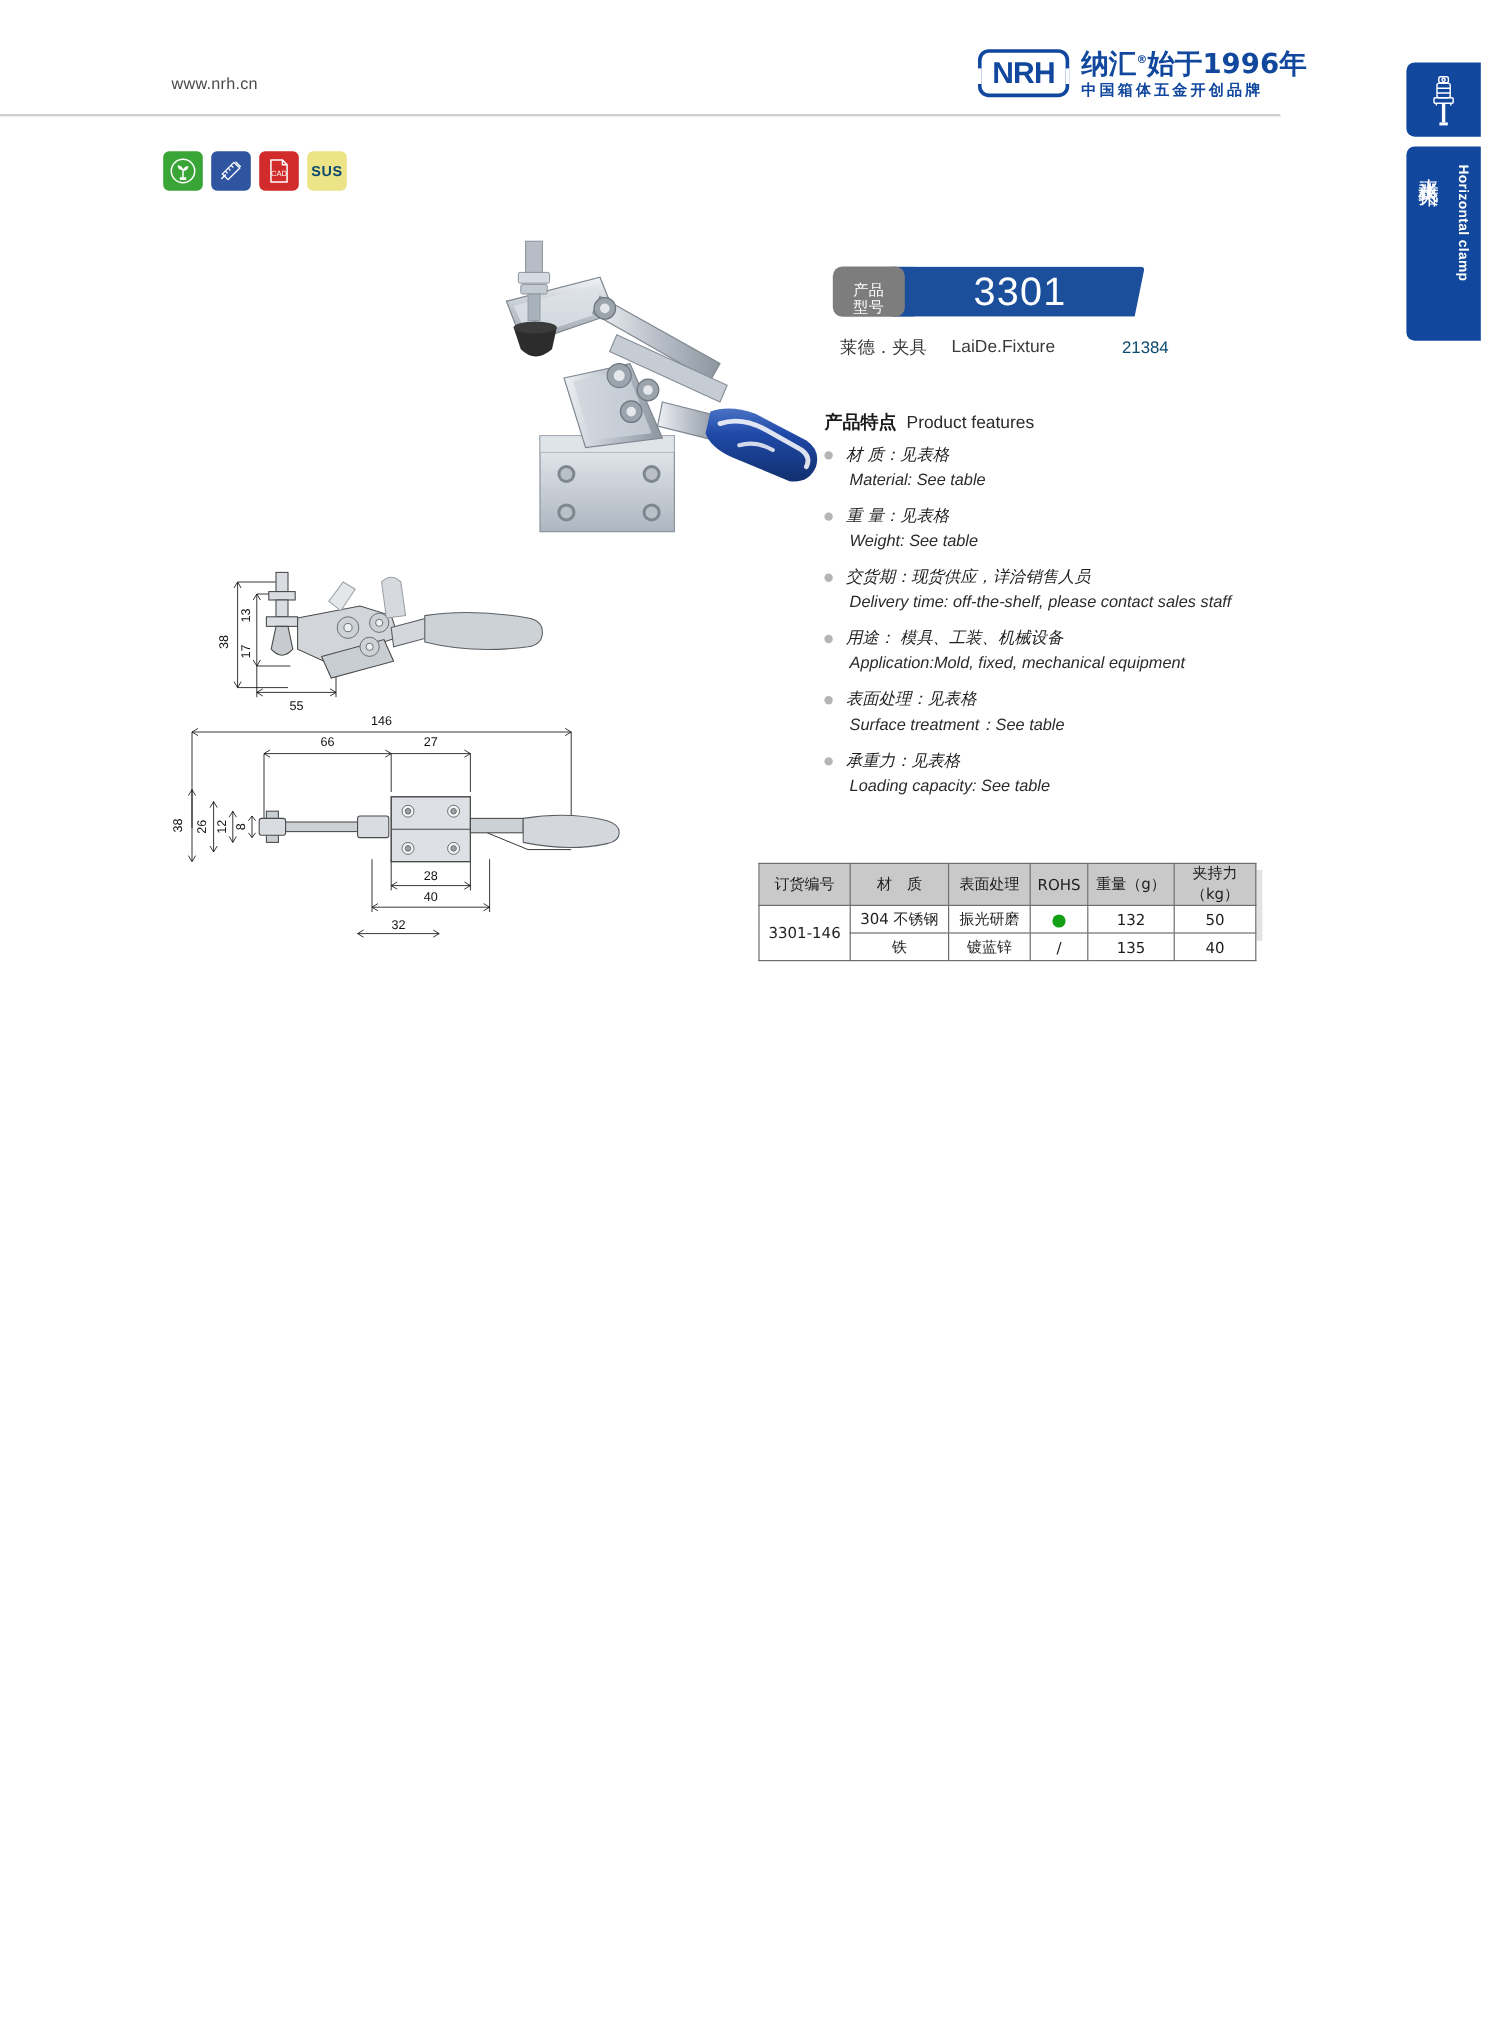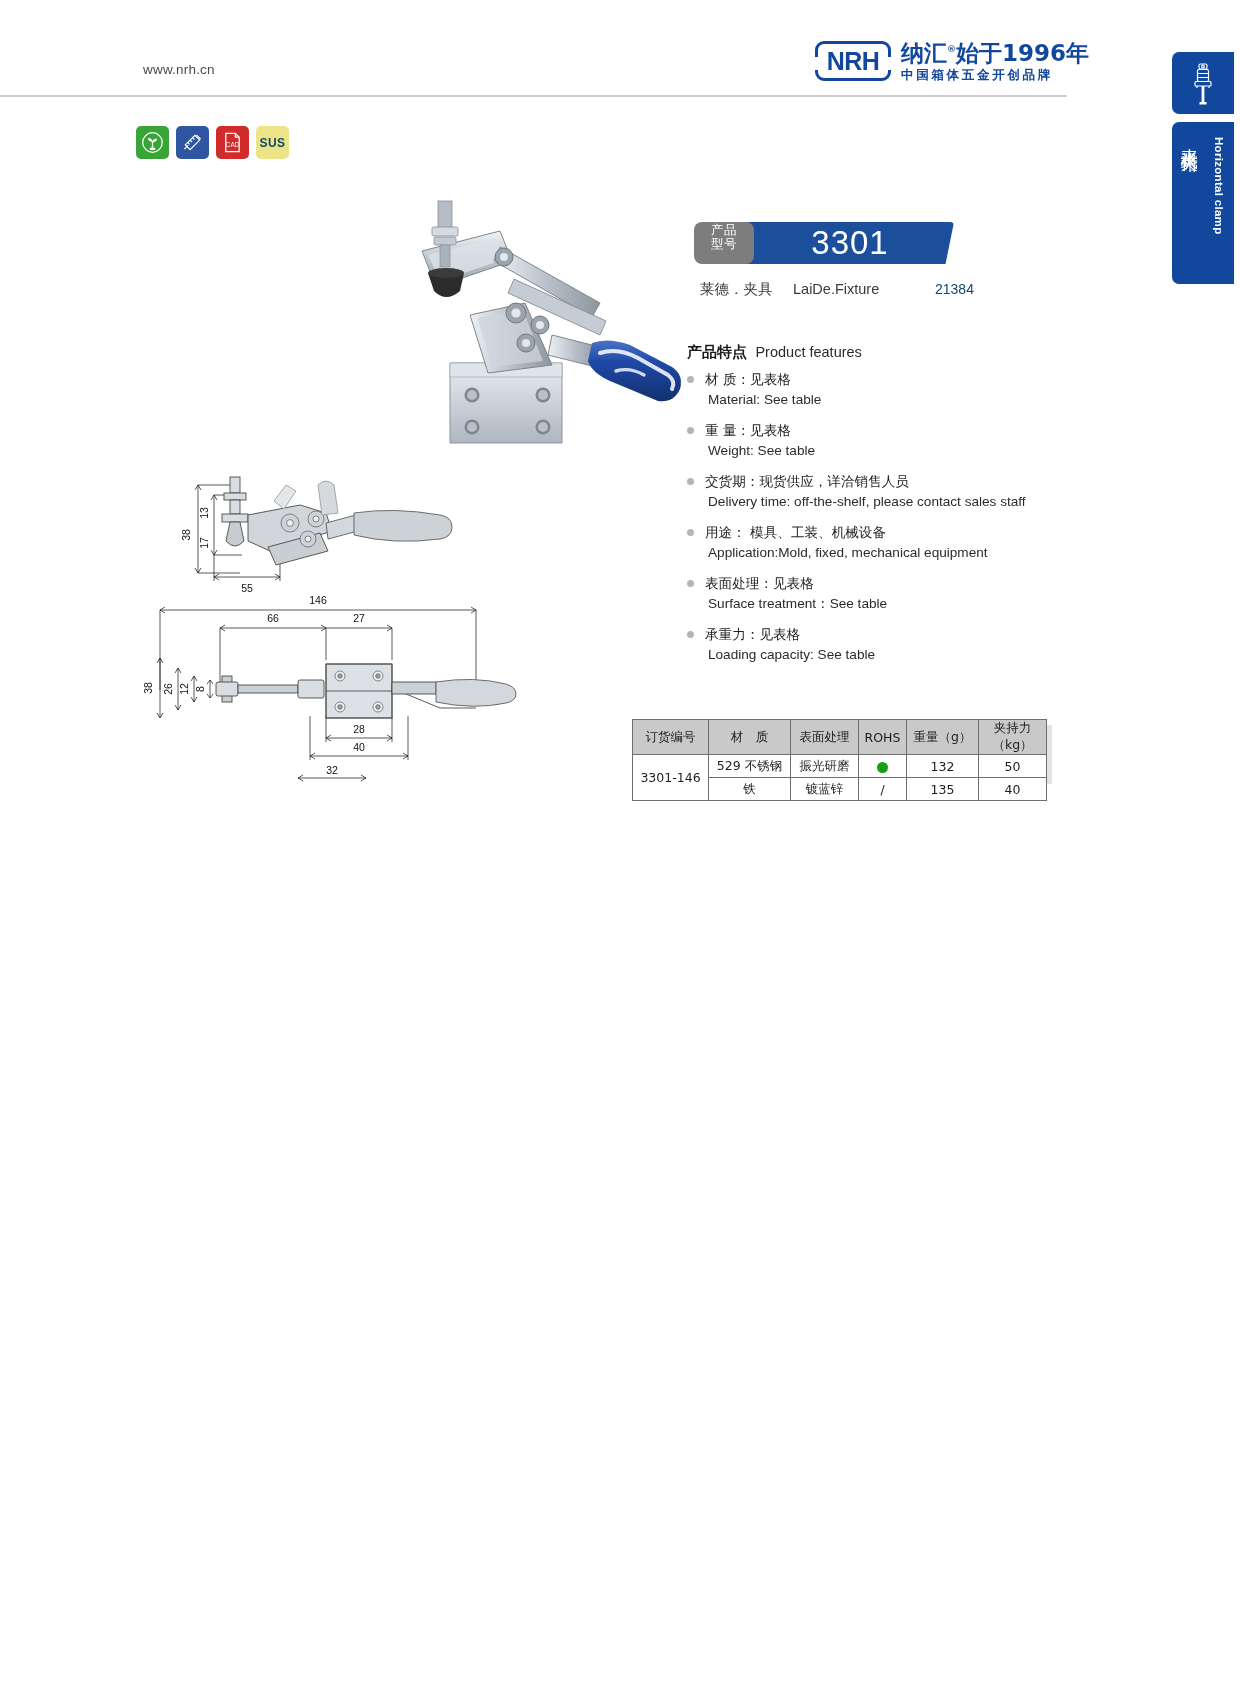--- a/index.html
+++ b/index.html
@@ -97,21 +97,21 @@
 
   .dim-t { font-family: "Liberation Sans", sans-serif; font-size: 10.5px; fill: #111; }
   .dim-l { stroke: #111; stroke-width: .7; }
 
   
   .model-row { position: absolute; left: 694px; top: 222px; width: 270px; height: 42px; }
   .model-tag {
     position: absolute; left: 0; top: 0; width: 60px; height: 42px;
     background: #7d7d7d; border-radius: 8px;
     color: #fff; font-family:"DejaVu Sans", sans-serif; font-size: 12.5px;
-    line-height: 1.08; text-align: center; padding-top: 1px; letter-spacing: .5px;
+    line-height: 1.08; text-align: center; padding-top: 13px; letter-spacing: .5px;
     z-index: 1;
   }
   .model-banner {
     position: absolute; left: 48px; top: 0; width: 212px; height: 42px;
     background: #1b4f9c;
     border-radius: 4px;
     clip-path: polygon(0 0, 100% 0, 96% 100%, 0 100%);
   }
   .model-banner::before {
     content:""; position:absolute; left:-14px; top:0; width: 34px; height: 42px;
@@ -129,21 +129,21 @@
   .brand-en { position: absolute; left: 93px; top: 1px; font-size: 14.5px; color: #3a3a3a; }
   .brand-no { position: absolute; left: 235px; top: 1px; font-size: 14px; color: #0c4a6e; }
 
   
   .feat-title { position: absolute; left: 687px; top: 343px; }
   .feat-title .cn { font-family:"DejaVu Sans", sans-serif; font-weight: bold;
                     font-size: 15px; color: #1a1a1a; }
   .feat-title .en { font-size: 14.5px; color: #2b2b2b; margin-left: 4px; }
 
   .feat-list { position: absolute; left: 687px; top: 370px; width: 340px; }
-  .feat-item { position: relative; margin-bottom: 11px; }
+  .feat-item { position: relative; margin-bottom: 11px; font-style: italic; }
   .feat-dot {
     position: absolute; left: 0; top: 6px; width: 7px; height: 7px;
     border-radius: 50%; background: #b5b5b5;
   }
   .feat-cn {
     margin-left: 18px; font-family:"DejaVu Sans", sans-serif;
     font-size: 13.6px; color: #1f1f1f; line-height: 1.45; white-space: nowrap;
   }
   .feat-en {
     margin-left: 21px; font-size: 13.6px; color: #2b2b2b;
@@ -503,21 +503,21 @@
           <th class="c-mat">材　质</th>
           <th class="c-surf">表面处理</th>
           <th class="c-rohs">ROHS</th>
           <th class="c-wt">重量（g）</th>
           <th class="c-load">夹持力（kg）</th>
         </tr>
       </thead>
       <tbody>
         <tr>
           <td class="c-code" rowspan="2">3301-146</td>
-          <td class="c-mat">529 不锈钢</td>
+          <td class="c-mat">304 不锈钢</td>
           <td class="c-surf">振光研磨</td>
           <td class="c-rohs"><span class="rohs-dot"></span></td>
           <td class="c-wt">132</td>
           <td class="c-load">50</td>
         </tr>
         <tr>
           <td class="c-mat">铁</td>
           <td class="c-surf">镀蓝锌</td>
           <td class="c-rohs">/</td>
           <td class="c-wt">135</td>

